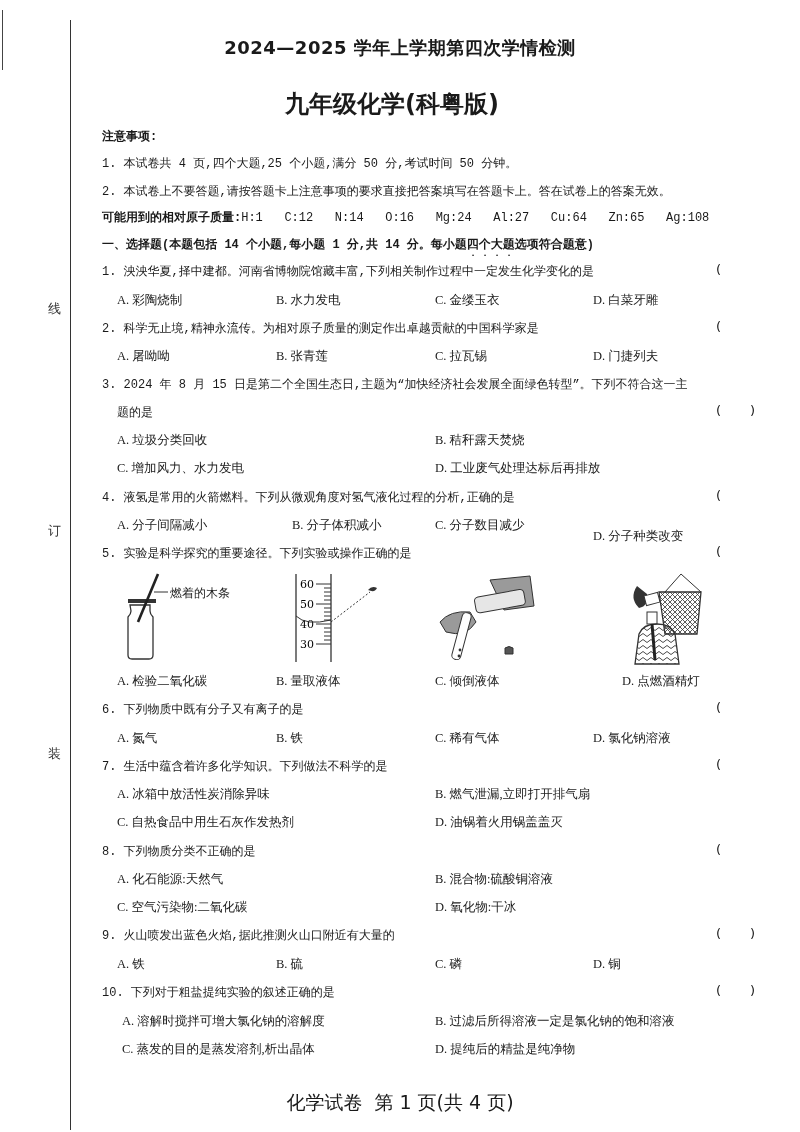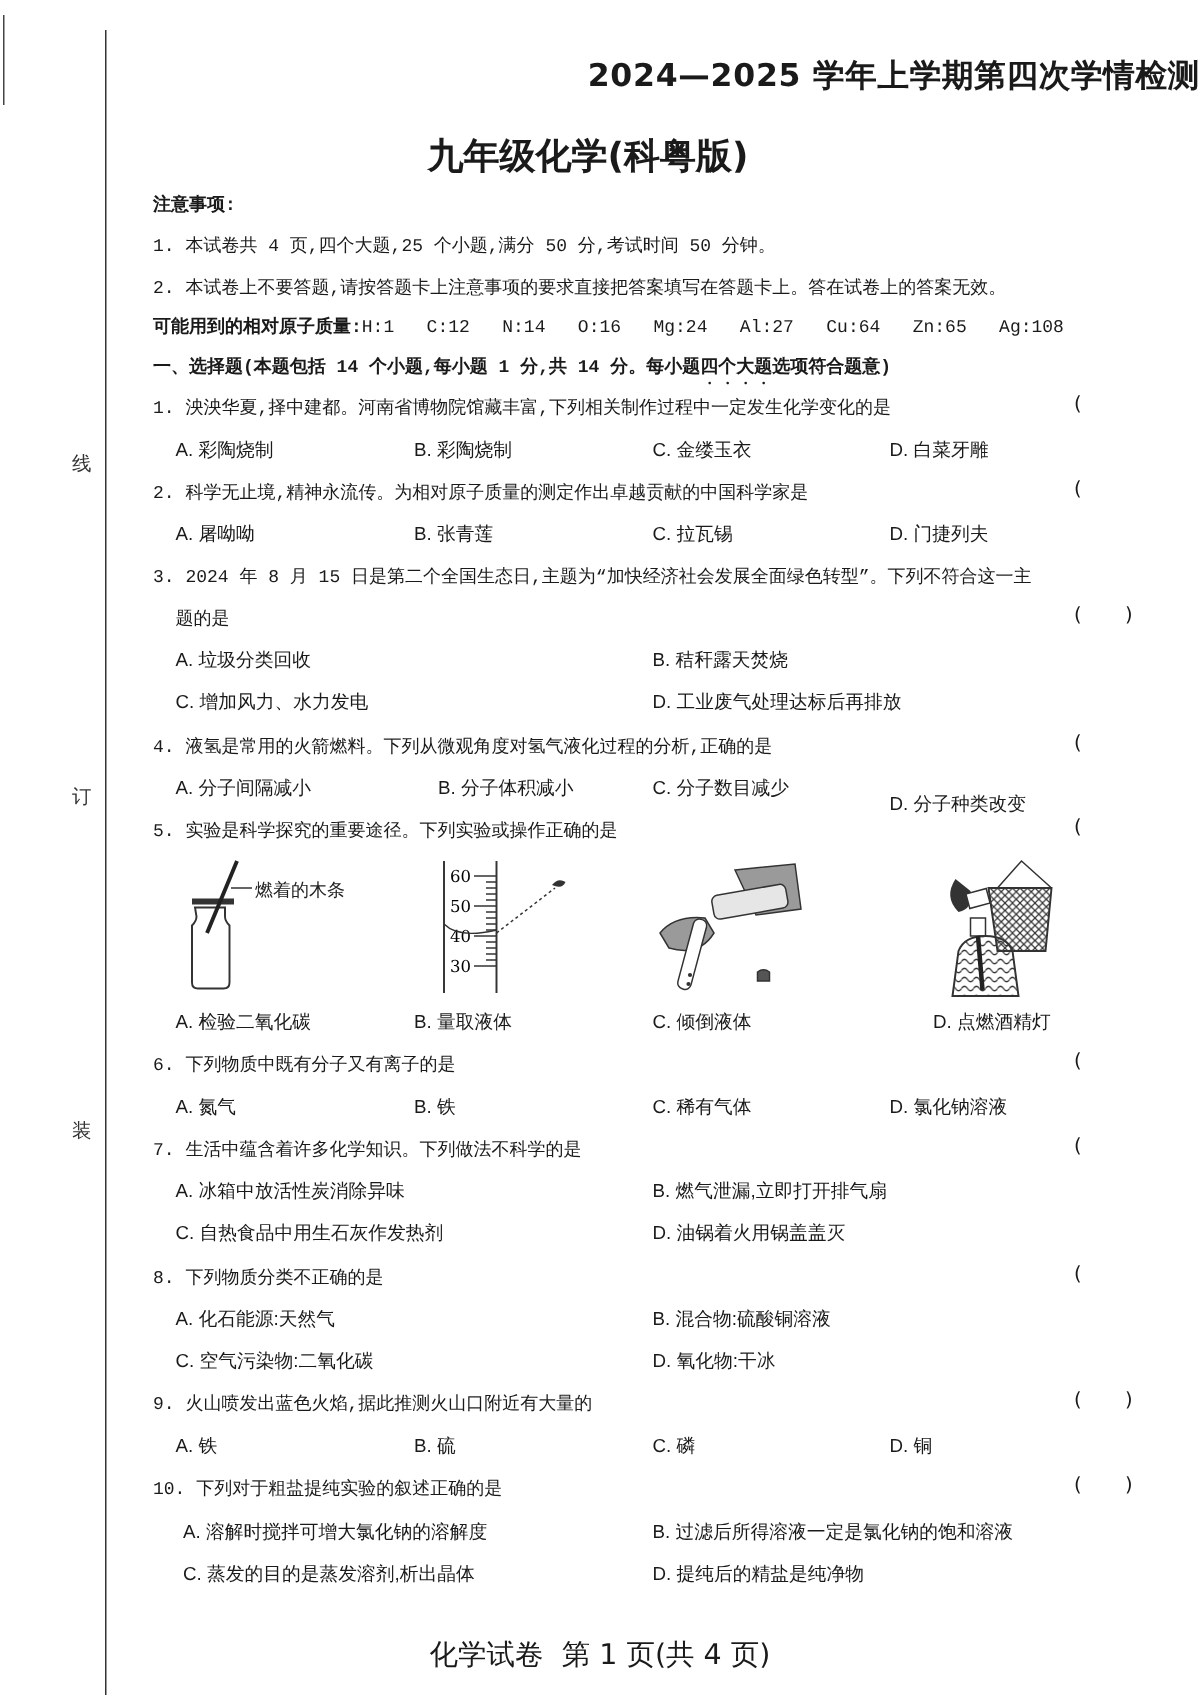--- a/index.html
+++ b/index.html
@@ -13,35 +13,35 @@
     background: #333;
   }
   .edge-mark {
     position: absolute; left: 2px; top: 10px; width: 1px; height: 60px; background: #444;
   }
   .binding-char {
     position: absolute; left: 48px; font-size: 13px; color: #333;
     font-family: "DejaVu Sans", sans-serif;
   }
   .title1 {
-    position: absolute; top: 36px; left: 0; width: 800px; text-align: right;
-    font-size: 21px; font-weight: bold; letter-spacing: 0.5px;
+    position: absolute; top: 36px; left: 0; width: 800px; text-align: center;
+    font-size: 18px; font-weight: bold; letter-spacing: 0.5px;
     font-family: "DejaVu Sans", sans-serif;
   }
   .title2 {
     position: absolute; top: 88px; left: 0; width: 784px; text-align: center;
     font-size: 24px; font-weight: bold;
     font-family: "DejaVu Sans", sans-serif;
   }
   .line {
     position: absolute; left: 102px; font-size: 12px; white-space: nowrap;
     font-family: Liberation Mono, monospace;
   }
   .bold { font-weight: bold; }
-  .opt { position: absolute; font-size: 12.5px; white-space: nowrap; font-family: Liberation Sans, sans-serif; }
+  .opt { position: absolute; font-size: 12.5px; white-space: nowrap; font-family: Liberation Serif, serif; }
   .paren { position: absolute; left: 716px; font-size: 13px; font-family: "DejaVu Sans", sans-serif; }
   .paren-close { position: absolute; left: 750px; font-size: 13px; font-family: "DejaVu Sans", sans-serif; }
   .dots { text-emphasis: dot; -webkit-text-emphasis: dot; text-emphasis-position: under; -webkit-text-emphasis-position: under; }
   .figure { position: absolute; top: 572px; }
   .footer {
     position: absolute; top: 1090px; left: 0; width: 800px; text-align: center; font-size: 19px;
     font-family: "DejaVu Sans", sans-serif;
   }
 </style>
 </head>
@@ -62,21 +62,21 @@
 <div class="line" style="top:209px">
   <span class="bold">可能用到的相对原子质量:</span><span style="white-space:pre">H:1   C:12   N:14   O:16   Mg:24   Al:27   Cu:64   Zn:65   Ag:108</span>
 </div>
 <div class="line bold" style="top:236px">
   <span>一、选择题(本题包括 14 个小题,每小题 1 分,共 14 分。每小题</span><span class="dots">四个大题</span><span>选项符合题意)</span>
 </div>
 
 <div class="line" style="top:263px">1. 泱泱华夏,择中建都。河南省博物院馆藏丰富,下列相关制作过程中一定发生化学变化的是</div>
 <span class="paren" style="top:262px">(</span>
 <div class="opt" style="top:292px;left:117px">A. 彩陶烧制</div>
-<div class="opt" style="top:292px;left:276px">B. 彩陶烧制</div>
+<div class="opt" style="top:292px;left:276px">B. 水力发电</div>
 <div class="opt" style="top:292px;left:435px">C. 金缕玉衣</div>
 <div class="opt" style="top:292px;left:593px">D. 白菜牙雕</div>
 
 <div class="line" style="top:320px">2. 科学无止境,精神永流传。为相对原子质量的测定作出卓越贡献的中国科学家是</div>
 <span class="paren" style="top:319px">(</span>
 <div class="opt" style="top:348px;left:117px">A. 屠呦呦</div>
 <div class="opt" style="top:348px;left:276px">B. 张青莲</div>
 <div class="opt" style="top:348px;left:435px">C. 拉瓦锡</div>
 <div class="opt" style="top:348px;left:593px">D. 门捷列夫</div>
 

